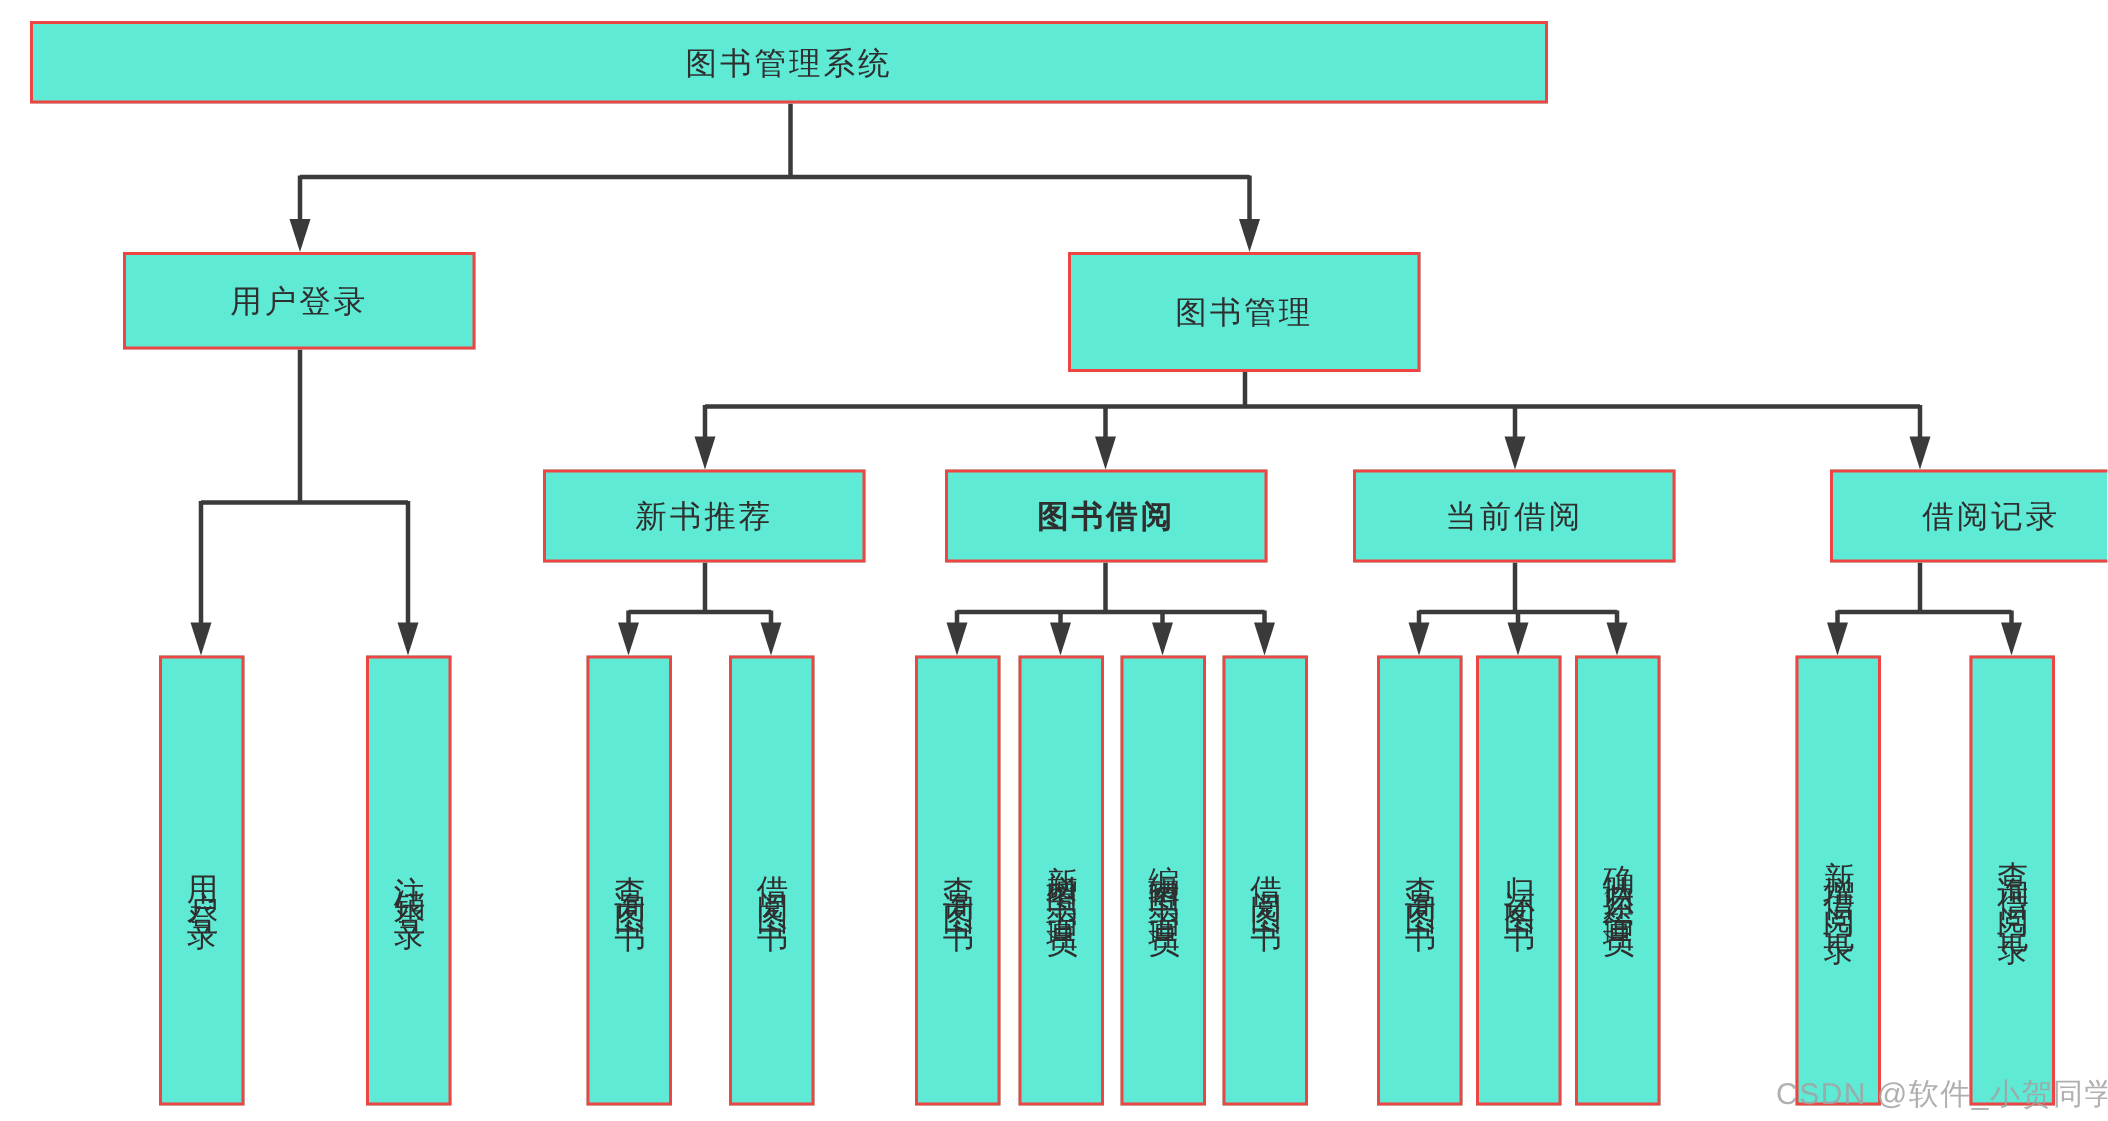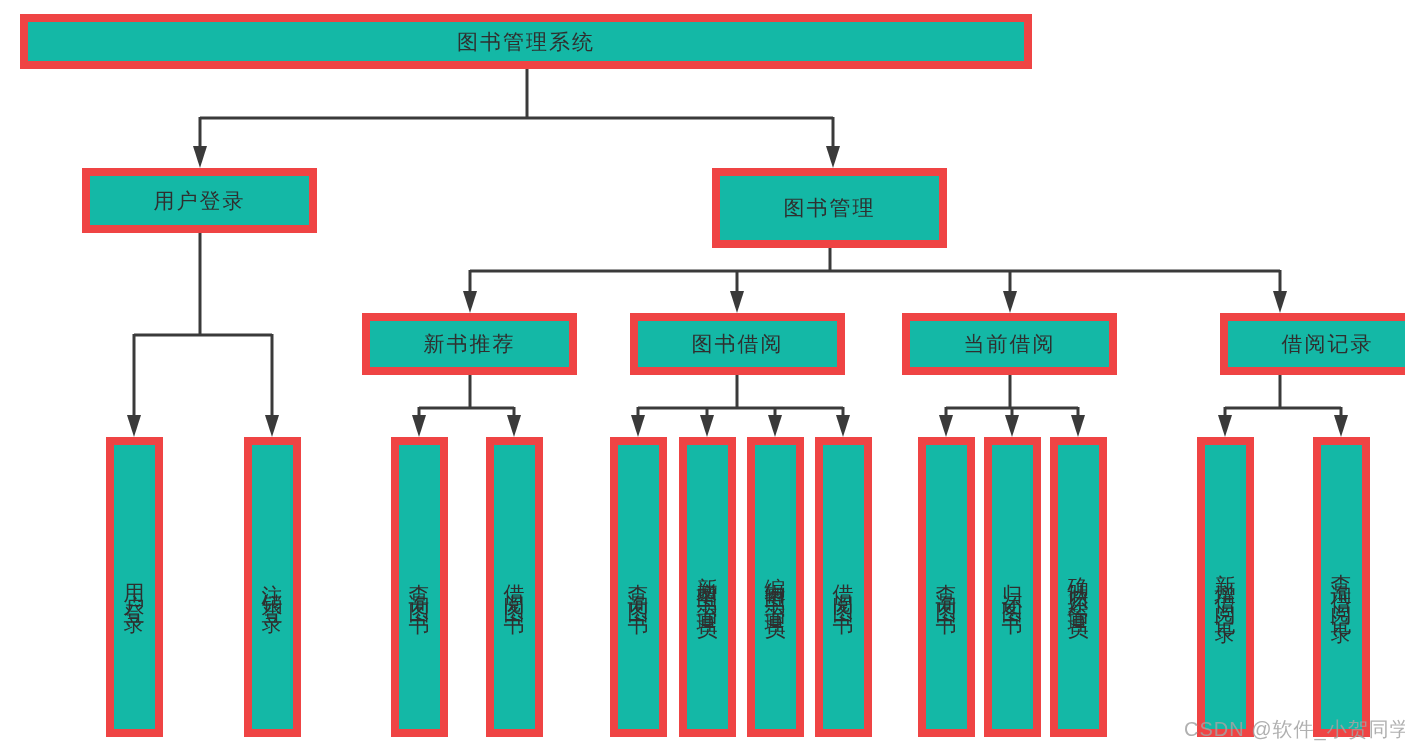--- a/index.html
+++ b/index.html
@@ -13,22 +13,22 @@
   }
   #connectors {
     position: absolute;
     left: 0; top: 0;
     width: 1405px; height: 747px;
     z-index: 1;
   }
   .node {
     position: absolute;
     box-sizing: border-box;
-    background: #14b8a6;
-    border: 8px solid #ef4444;
+    background: #5eead4;
+    border: 2px solid #ef4444;
     display: flex;
     align-items: center;
     justify-content: center;
     z-index: 2;
     color: #2f2f2f;
     font-size: 21px;
     letter-spacing: 2px;
     white-space: nowrap;
   }
   .vnode span.vtext {
@@ -129,21 +129,21 @@
   <div class="node" style="left:82px; top:168px; width:235px; height:65px;">
     <span>用户登录</span>
   </div>
   <div class="node" style="left:712px; top:168px; width:235px; height:80px;">
     <span>图书管理</span>
   </div>
 
   <div class="node" style="left:362px; top:313px; width:215px; height:62px;font-family:Liberation Mono, monospace;">
     <span>新书推荐</span>
   </div>
-  <div class="node" style="left:630px; top:313px; width:215px; height:62px;">
+  <div class="node" style="left:630px; top:313px; width:215px; height:62px;font-weight:bold;">
     <span>图书借阅</span>
   </div>
   <div class="node" style="left:902px; top:313px; width:215px; height:62px;justify-content:center;">
     <span>当前借阅</span>
   </div>
   <div class="node" style="left:1172px; top:313px; width:215px; height:62px;margin-left:48px;">
     <span>借阅记录</span>
   </div>
 
   <div class="node vnode" style="left:106px; top:437px; width:57px; height:300px;">

